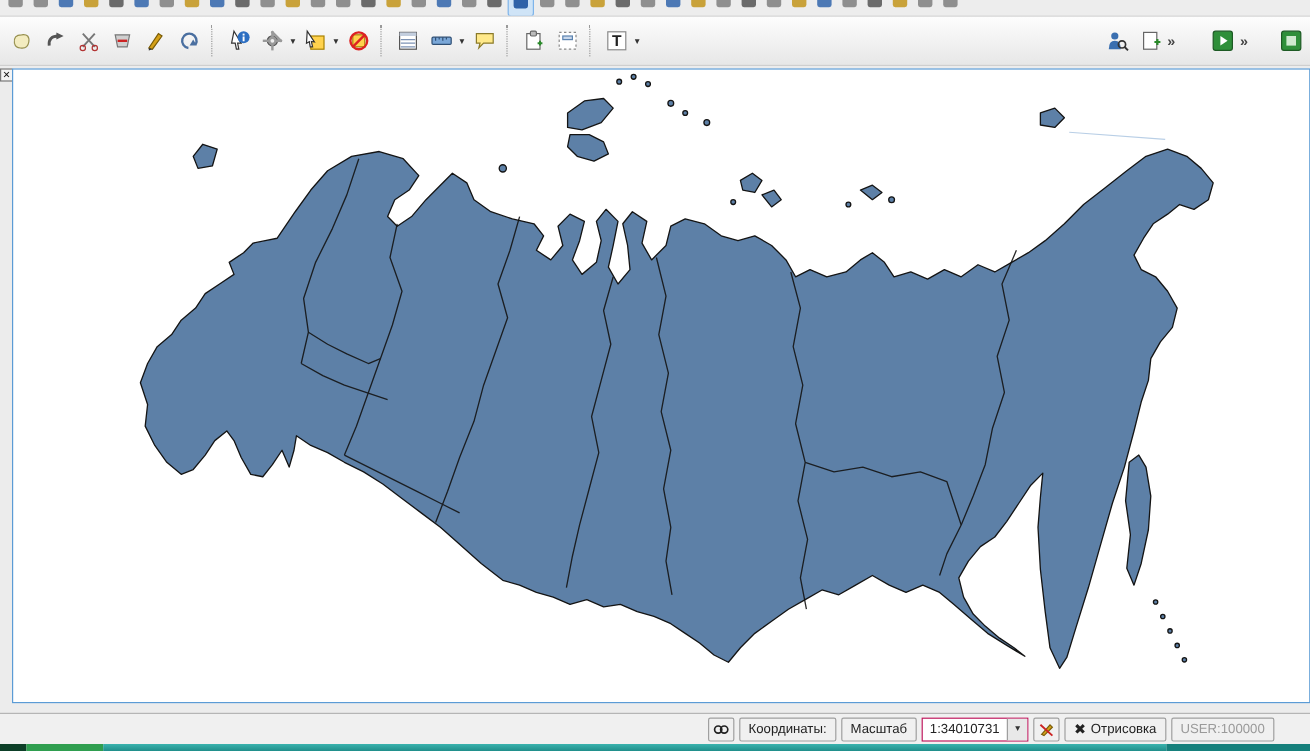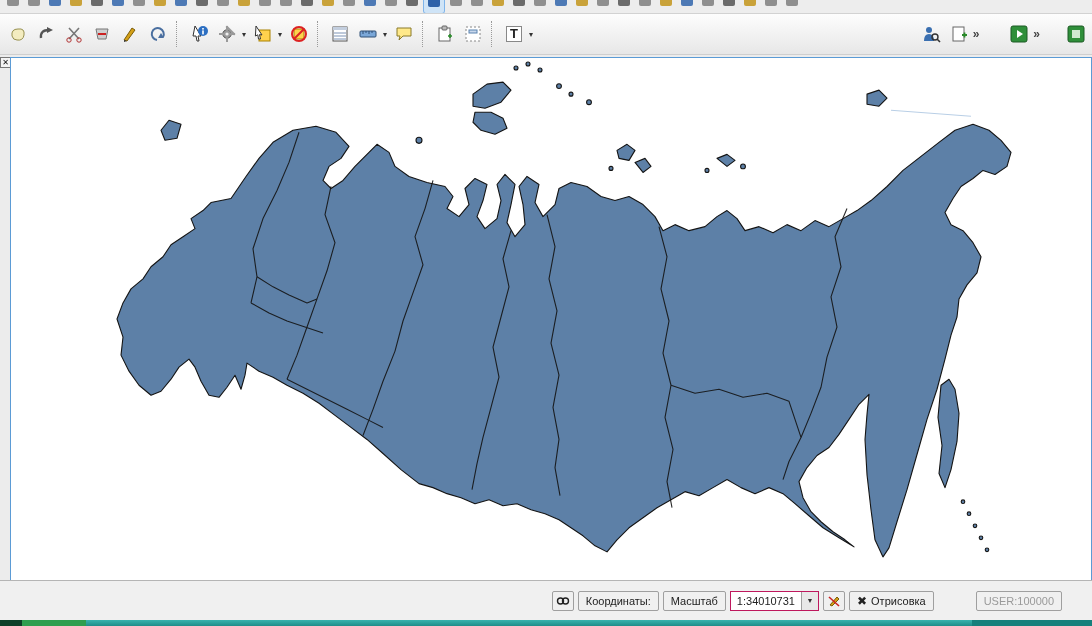--- a/index.html
+++ b/index.html
@@ -30,35 +30,35 @@
   .chev{font-size:12px;color:#444;font-weight:bold;}
   .rightcluster{margin-left:auto;display:flex;align-items:center;padding-right:2px;}
   
   .leftstrip{position:absolute;left:0;top:55px;width:10px;bottom:32px;background:#ececec;}
   .closebox{position:absolute;left:0;top:57px;width:11px;height:11px;border:1px solid #777;background:#f4f4f4;
             font-size:8px;line-height:10px;text-align:center;color:#111;box-sizing:border-box;}
   .canvas{position:absolute;left:10px;right:0px;top:57px;bottom:40px;background:#ffffff;
           border:1px solid #5b9bd5;box-sizing:border-box;}
   .canvas svg{width:100%;height:100%;display:block;}
   
-  .statusbar{position:absolute;left:0;right:0;bottom:6px;height:40px;background:#f0f0f0;
+  .statusbar{position:absolute;left:0;right:0;bottom:6px;height:26px;background:#f0f0f0;
              border-top:1px solid #b5b5b5;display:flex;align-items:center;justify-content:flex-end;
              gap:4px;padding-right:30px;box-sizing:border-box;}
   .sb-box{border:1px solid #9f9f9f;border-radius:2px;background:#f0f0f0;padding:2px 7px;line-height:14px;}
   .sb-btn{border:1px solid #9f9f9f;border-radius:2px;background:#f0f0f0;width:22px;height:20px;
           display:flex;align-items:center;justify-content:center;box-sizing:border-box;}
   .sb-input{border:1px solid #9f9f9f;background:#fff;width:296px;height:20px;text-align:center;
             font-family:"Liberation Sans","DejaVu Sans",sans-serif;font-size:11px;box-sizing:border-box;}
   .combo{display:flex;align-items:center;border:1px solid #be185d;background:#fff;height:20px;box-sizing:border-box;}
   .combo .val{padding:0 6px;}
   .combo .arrow{width:16px;height:100%;border-left:1px solid #9f9f9f;background:#e8e8e8;
                 display:flex;align-items:center;justify-content:center;font-size:7px;color:#333;}
   .cbwrap{display:flex;align-items:center;gap:4px;}
   .cbglyph{font-weight:bold;font-size:12px;}
-  .user{color:#9a9a9a;margin-left:38px;}
+  .user{color:#9a9a9a;}
   
   .taskbar{position:absolute;left:0;right:0;bottom:0;height:6px;display:flex;}
   .taskbar .seg1{width:22px;background:#0d3f28;}
   .taskbar .seg2{width:64px;background:#2f9e4f;}
   .taskbar .seg3{flex:1;background:linear-gradient(#3ab3ae,#1f8d89);}
   .taskbar .seg4{width:120px;background:#16807c;}
 </style>
 </head>
 <body>
 

